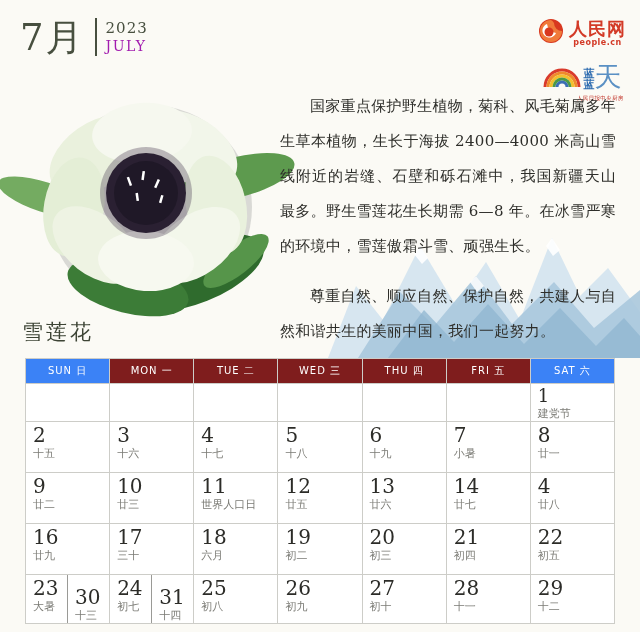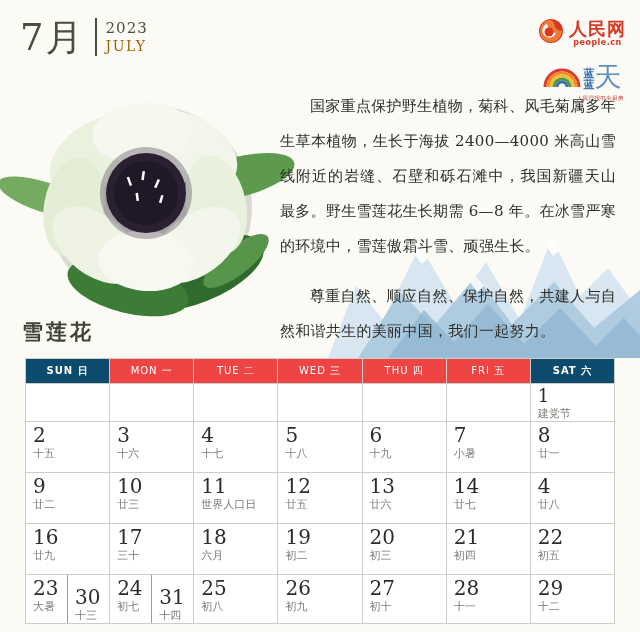--- a/index.html
+++ b/index.html
@@ -14,63 +14,63 @@
 
   
   .month-block{position:absolute;left:20px;top:18px;display:flex;align-items:center;}
   .month-zh{
     font-family:"DejaVu Serif",serif;
     font-size:37px;color:#474f3f;letter-spacing:2px;line-height:1;
   }
   .month-divider{width:2px;height:38px;background:#474f3f;margin:0 9px 0 10px;}
   .year-wrap{display:flex;flex-direction:column;justify-content:flex-end;}
   .year{font-family:"DejaVu Serif",serif;font-size:15px;color:#474f3f;letter-spacing:1px;line-height:1.15;}
-  .month-en{font-family:"DejaVu Serif",serif;font-size:14px;color:#a16207;letter-spacing:1.5px;line-height:1.15;}
+  .month-en{font-family:"DejaVu Serif",serif;font-size:14px;color:#a21caf;letter-spacing:1.5px;line-height:1.15;}
 
   
   .logos{position:absolute;right:14px;top:18px;display:flex;align-items:center;gap:16px;flex-direction:column;}
   .people-logo{display:flex;align-items:center;gap:5px;}
   .people-text{display:flex;flex-direction:column;align-items:center;line-height:1;}
   .people-zh{font-family:"DejaVu Serif",serif;font-size:18px;font-weight:bold;color:#d33a27;letter-spacing:1px;}
   .people-en{font-size:8px;color:#d33a27;font-weight:bold;letter-spacing:.5px;margin-top:1px;}
   .bluesky-logo{display:flex;align-items:flex-start;gap:3px;position:relative;padding-bottom:10px;}
   .bluesky-chars{display:flex;align-items:flex-end;line-height:1;}
   .lan-stack{display:flex;flex-direction:column;line-height:1;}
   .lan{font-size:11px;color:#2e6cb0;font-weight:bold;}
   .tian{font-size:27px;color:#5a90c4;font-family:"DejaVu Serif",serif;line-height:.95;}
   .bluesky-tagline{position:absolute;bottom:0;right:-2px;font-size:5.5px;color:#c2362c;white-space:nowrap;letter-spacing:.3px;}
 
   
   .flower-wrap{position:absolute;left:0;top:85px;width:300px;height:250px;}
   .flower-label{
     position:absolute;left:22px;top:318px;
-    font-family:"DejaVu Serif",serif;font-size:21px;font-weight:bold;
+    font-family:"DejaVu Serif",serif;font-size:21px;font-weight:normal;
     color:#3d4435;letter-spacing:3px;
   }
 
   
   .mountains{position:absolute;right:0;top:224px;width:312px;height:134px;z-index:0;}
 
   
   .intro{
     position:absolute;left:265px;top:74px;width:366px;z-index:1;
     font-family:"DejaVu Serif",serif;
     font-size:15px;line-height:35px;color:#2e2e2a;
     text-align:justify;letter-spacing:.3px;
   }
   .intro p{margin:15px;text-indent:2em;}
 
   
   .calendar{position:absolute;left:25px;top:358px;width:590px;z-index:2;}
   table{border-collapse:collapse;width:100%;table-layout:fixed;background:#fff;}
   th{
     height:22px;font-size:10px;font-weight:normal;color:#fff;
-    background:#ef4444;letter-spacing:1px;border:1px solid #cdcdc8;
-  }
-  th.col-weekend{background:#0c4a6e;font-weight:bold;}
+    background:#7f1d1d;letter-spacing:1px;border:1px solid #cdcdc8;
+  }
+  th.col-weekend{background:#3b82f6;}
   td{
     border:1px solid #cdcdc8;background:#fff;vertical-align:top;
     padding:2px 0 0 7px;
   }
   tr.row-first td{height:34px;}
   tr.row-normal td{height:48px;}
   tr.row-last td{height:44px;}
   .daynum{
     font-family:"DejaVu Serif",serif;font-size:20px;color:#2c2c28;line-height:1.1;
   }

